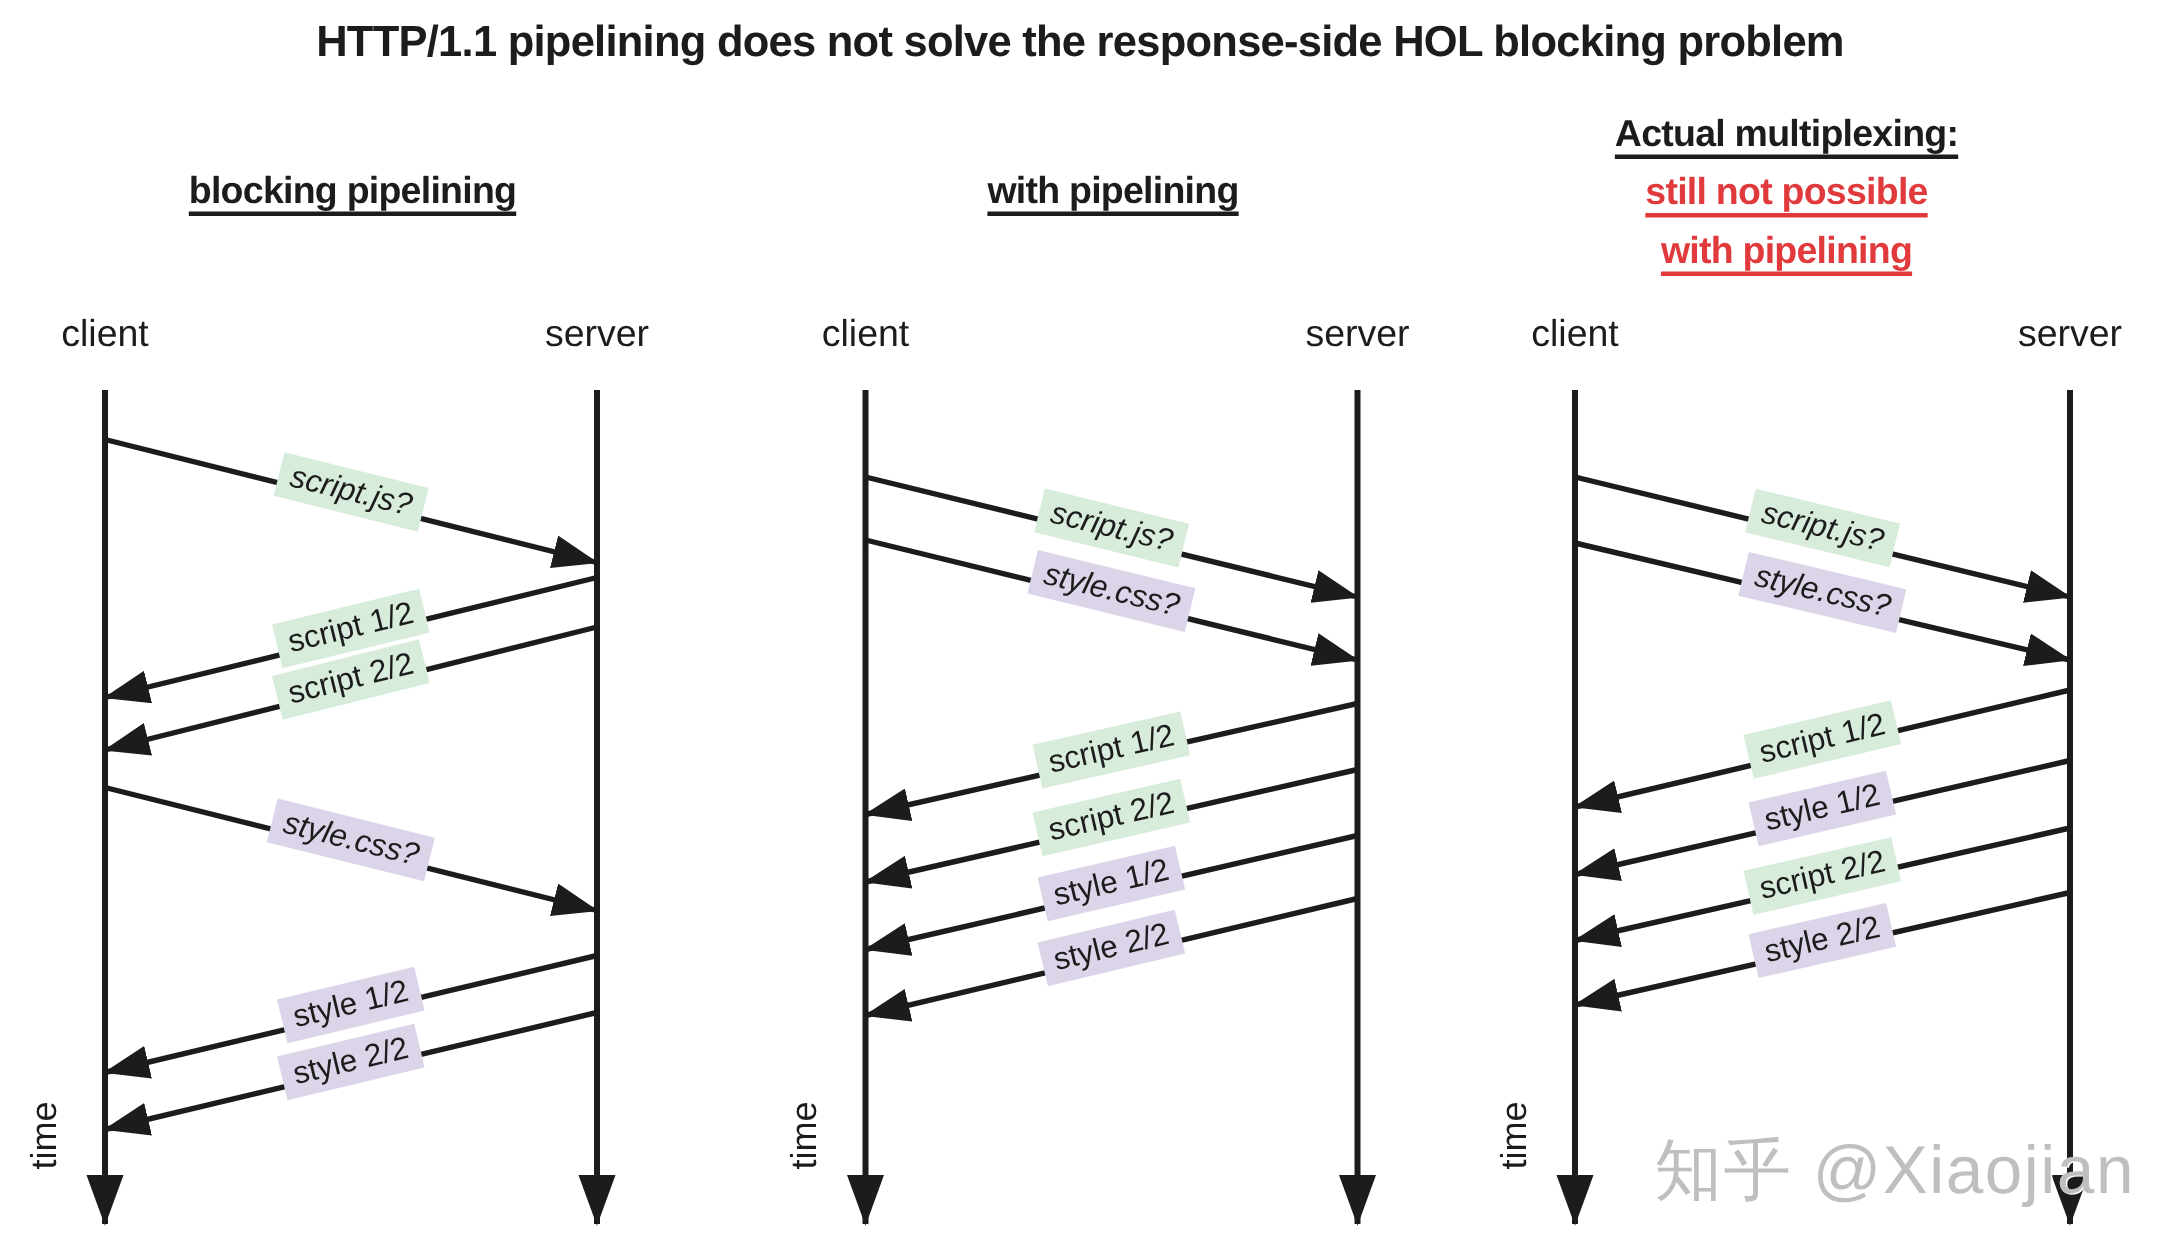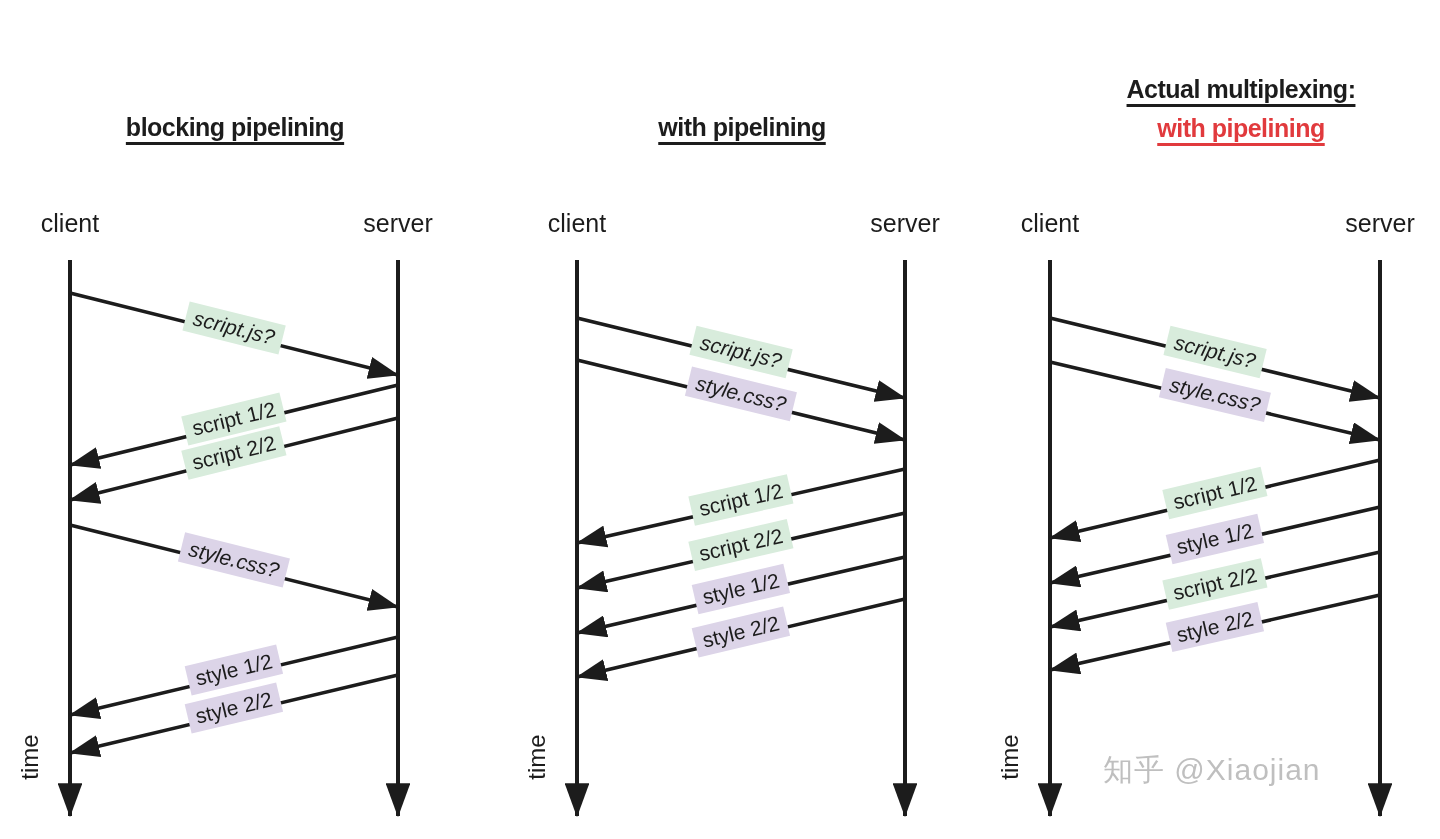--- a/index.html
+++ b/index.html
@@ -56,31 +56,32 @@
     position: absolute;
     white-space: nowrap;
     font-size: 21px;
     line-height: 1.05;
     padding: 4px 8px;
     color: #1c1c1c;
   }
   .msg-label.request { font-style: italic; }
   .watermark {
     position: absolute;
-    font-size: 30px;
+    font-size: 45px;
     letter-spacing: 1px;
     color: #bfbfbf;
     text-shadow: 1px 1px 0 #ffffff;
     white-space: nowrap;
   }
 </style>
 </head>
 <body>
 
 <div class="canvas">
+  <div class="page-title">HTTP/1.1 pipelining does not solve the response-side HOL blocking problem</div>
 
   <svg id="diagram-svg" width="1440" height="839" viewBox="0 0 1440 839">
     <defs>
       <marker id="arrow" markerWidth="8.5" markerHeight="6.2" refX="8.2" refY="3.1" orient="auto" markerUnits="strokeWidth">
         <path d="M0,0 L8.5,3.1 L0,6.2 Z" fill="#1c1c1c"></path>
       </marker>
     </defs>
     <g id="lines-group">
         <line x1="70" y1="260" x2="70" y2="816" stroke="#1c1c1c" stroke-width="4" marker-end="url(#arrow)"></line>
         <line x1="398" y1="260" x2="398" y2="816" stroke="#1c1c1c" stroke-width="4" marker-end="url(#arrow)"></line>
@@ -127,22 +128,23 @@
       </div>
       <div class="actor-label" style="left: 577px; top: 211px;">client</div>
       <div class="actor-label" style="left: 905px; top: 211px;">server</div>
       <div class="time-label" style="left: 537px; top: 757px;">time</div>
       <div class="msg-label request" style="left: 741px; top: 352px; background: rgb(216, 236, 220); transform: translate(-50%, -50%) rotate(13.7deg);">script.js?</div>
       <div class="msg-label request" style="left: 741px; top: 394px; background: rgb(220, 212, 232); transform: translate(-50%, -50%) rotate(13.7deg);">style.css?</div>
       <div class="msg-label" style="left: 741px; top: 500px; background: rgb(216, 236, 220); transform: translate(-50%, -50%) rotate(-12.7deg);">script 1/2</div>
       <div class="msg-label" style="left: 741px; top: 544.5px; background: rgb(216, 236, 220); transform: translate(-50%, -50%) rotate(-12.9deg);">script 2/2</div>
       <div class="msg-label" style="left: 741px; top: 589px; background: rgb(220, 212, 232); transform: translate(-50%, -50%) rotate(-13deg);">style 1/2</div>
       <div class="msg-label" style="left: 741px; top: 632px; background: rgb(220, 212, 232); transform: translate(-50%, -50%) rotate(-13.4deg);">style 2/2</div>
-      <div class="panel-heading" style="left: 1241px; top: 70px;">
+      <div class="panel-heading" style="left: 1191px; top: 70px;">
         <div class="heading-line" style="color: rgb(28, 28, 28);">Actual multiplexing:</div>
+        <div class="heading-line" style="color: rgb(225, 58, 61);">still not possible</div>
         <div class="heading-line" style="color: rgb(225, 58, 61);">with pipelining</div>
       </div>
       <div class="actor-label" style="left: 1050px; top: 211px;">client</div>
       <div class="actor-label" style="left: 1380px; top: 211px;">server</div>
       <div class="time-label" style="left: 1010px; top: 757px;">time</div>
       <div class="msg-label request" style="left: 1215px; top: 352px; background: rgb(216, 236, 220); transform: translate(-50%, -50%) rotate(13.6deg);">script.js?</div>
       <div class="msg-label request" style="left: 1215px; top: 395px; background: rgb(220, 212, 232); transform: translate(-50%, -50%) rotate(13.3deg);">style.css?</div>
       <div class="msg-label" style="left: 1215px; top: 493px; background: rgb(216, 236, 220); transform: translate(-50%, -50%) rotate(-13.3deg);">script 1/2</div>
       <div class="msg-label" style="left: 1215px; top: 539px; background: rgb(220, 212, 232); transform: translate(-50%, -50%) rotate(-13deg);">style 1/2</div>
       <div class="msg-label" style="left: 1215px; top: 583.5px; background: rgb(216, 236, 220); transform: translate(-50%, -50%) rotate(-12.8deg);">script 2/2</div>

